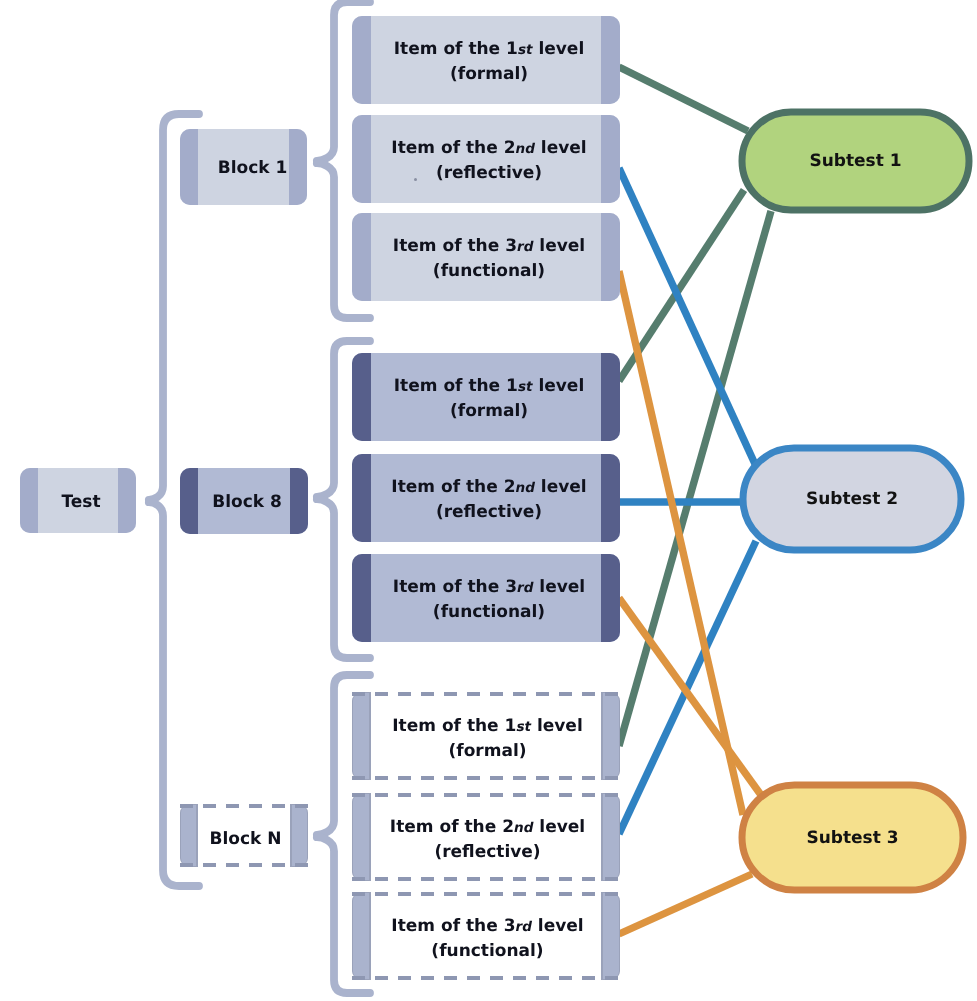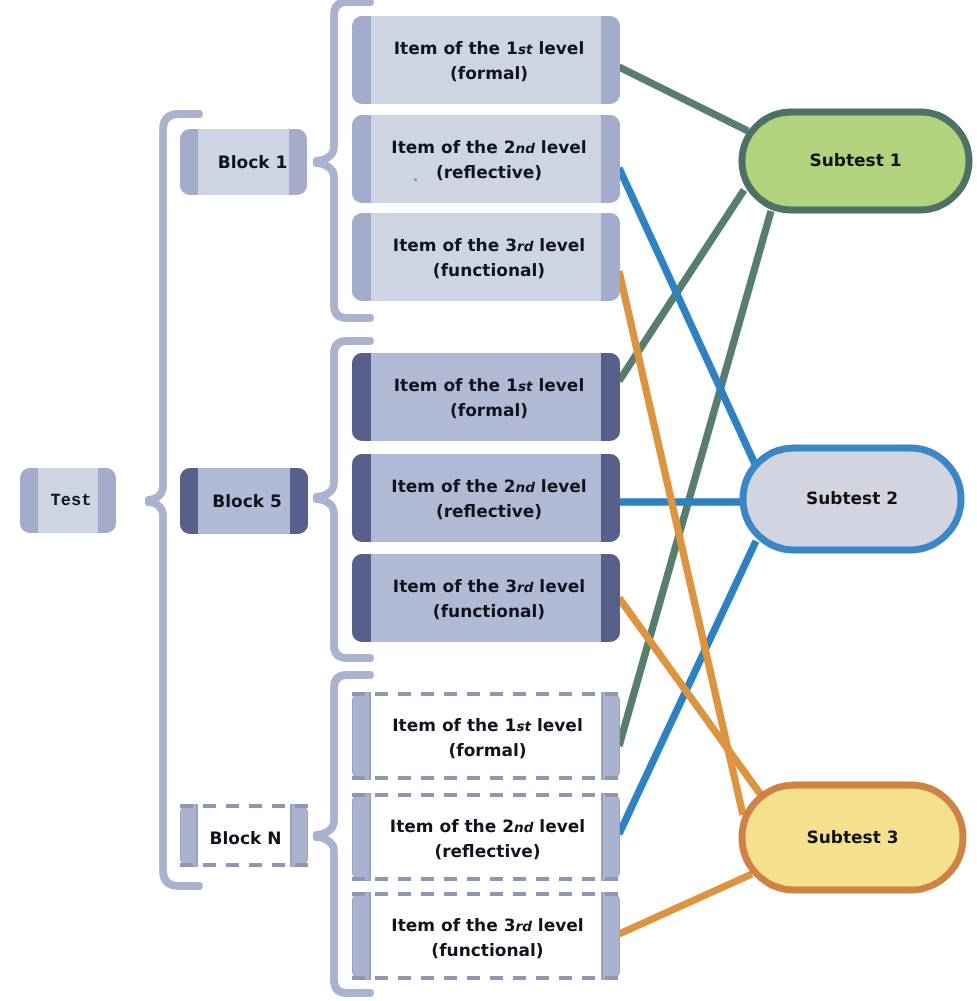--- a/index.html
+++ b/index.html
@@ -105,36 +105,36 @@
     <text x="855.5" y="161" text-anchor="middle" dominant-baseline="central" font-family="&quot;DejaVu Sans&quot;, sans-serif" font-size="17" font-weight="bold" fill="#121212">Subtest 1</text>
 
     <rect x="743" y="448" width="218" height="102" rx="51" ry="51" fill="#d2d5e1" stroke="#3b86c5" stroke-width="7"></rect>
     <text x="852" y="499" text-anchor="middle" dominant-baseline="central" font-family="&quot;DejaVu Sans&quot;, sans-serif" font-size="17" font-weight="bold" fill="#121212">Subtest 2</text>
 
     <rect x="742" y="785" width="221" height="105" rx="52.5" ry="52.5" fill="#f5e08d" stroke="#cf8244" stroke-width="7"></rect>
     <text x="852.5" y="837.5" text-anchor="middle" dominant-baseline="central" font-family="&quot;DejaVu Sans&quot;, sans-serif" font-size="17" font-weight="bold" fill="#121212">Subtest 3</text>
   </g>
 </svg>
 
-<div class="pbox fill-light" style="left:20px;top:468px;width:96px;height:65px;font-family:Liberation Mono, monospace;">
+<div class="pbox fill-light" style="left:20px;top:468px;width:116px;height:65px;">
   <div class="bar l bar-light" style="width:18px"></div>
   <div class="bar r bar-light" style="width:18px"></div>
   <div class="txt">Test</div>
 </div>
 
-<div class="pbox fill-light" style="left:180px;top:129px;width:127px;height:66px;padding-left:12px;">
+<div class="pbox fill-light" style="left:180px;top:129px;width:127px;height:76px;padding-left:12px;">
   <div class="bar l bar-light" style="width:18px"></div>
   <div class="bar r bar-light" style="width:18px"></div>
   <div class="txt">Block 1</div>
 </div>
 
 <div class="pbox fill-dark" style="left:180px;top:468px;width:128px;height:66px;">
   <div class="bar l bar-dark" style="width:18px"></div>
   <div class="bar r bar-dark" style="width:18px"></div>
-  <div class="txt">Block 5</div>
+  <div class="txt">Block 8</div>
 </div>
 
 <div class="dbox" style="left:180px;top:804px;width:128px;height:63px;">
   <div class="side l" style="width:18px"></div>
   <div class="side r" style="width:18px"></div>
   <div class="inner" style="left:18px;right:18px"></div>
   <div class="dash t"></div>
   <div class="dash b"></div>
   <div class="txt">Block N</div>
 </div>

